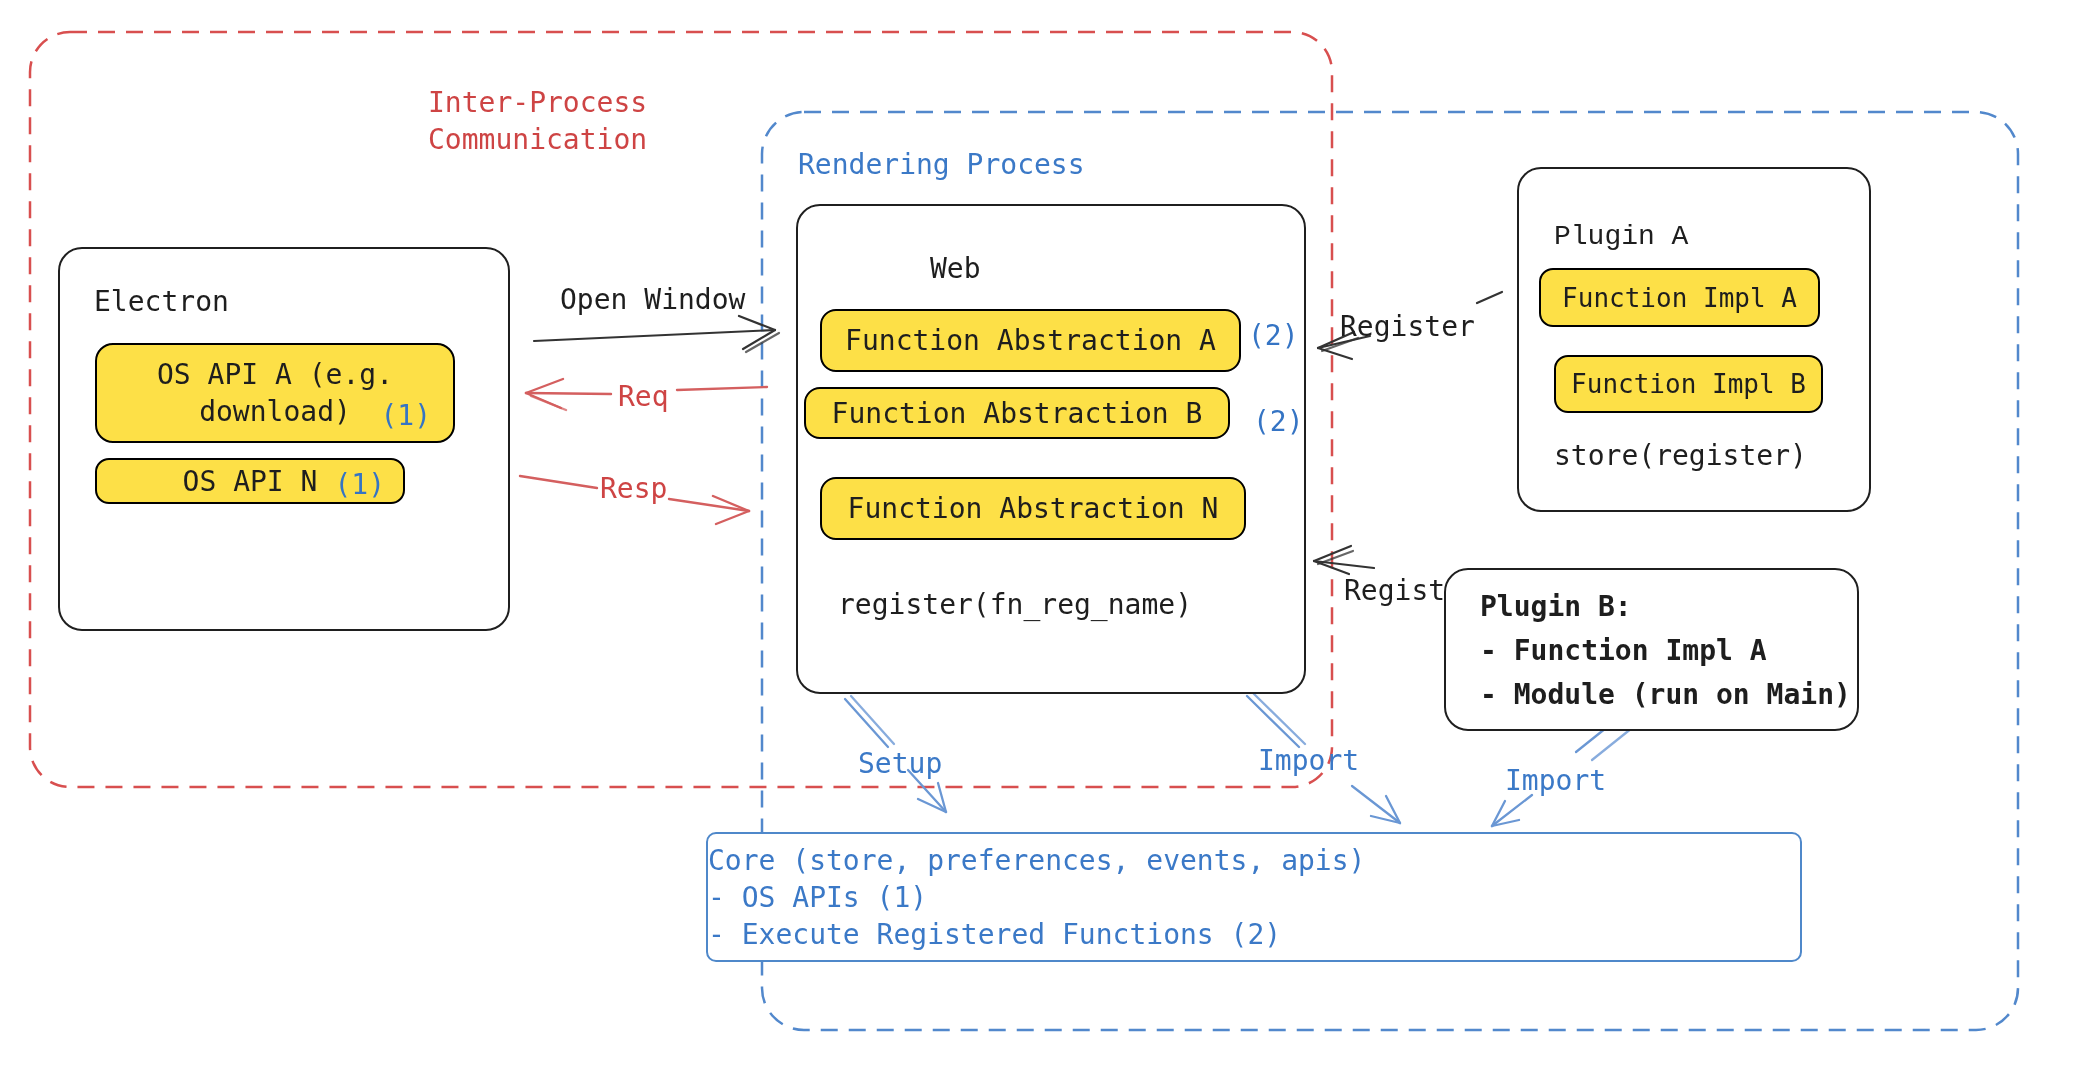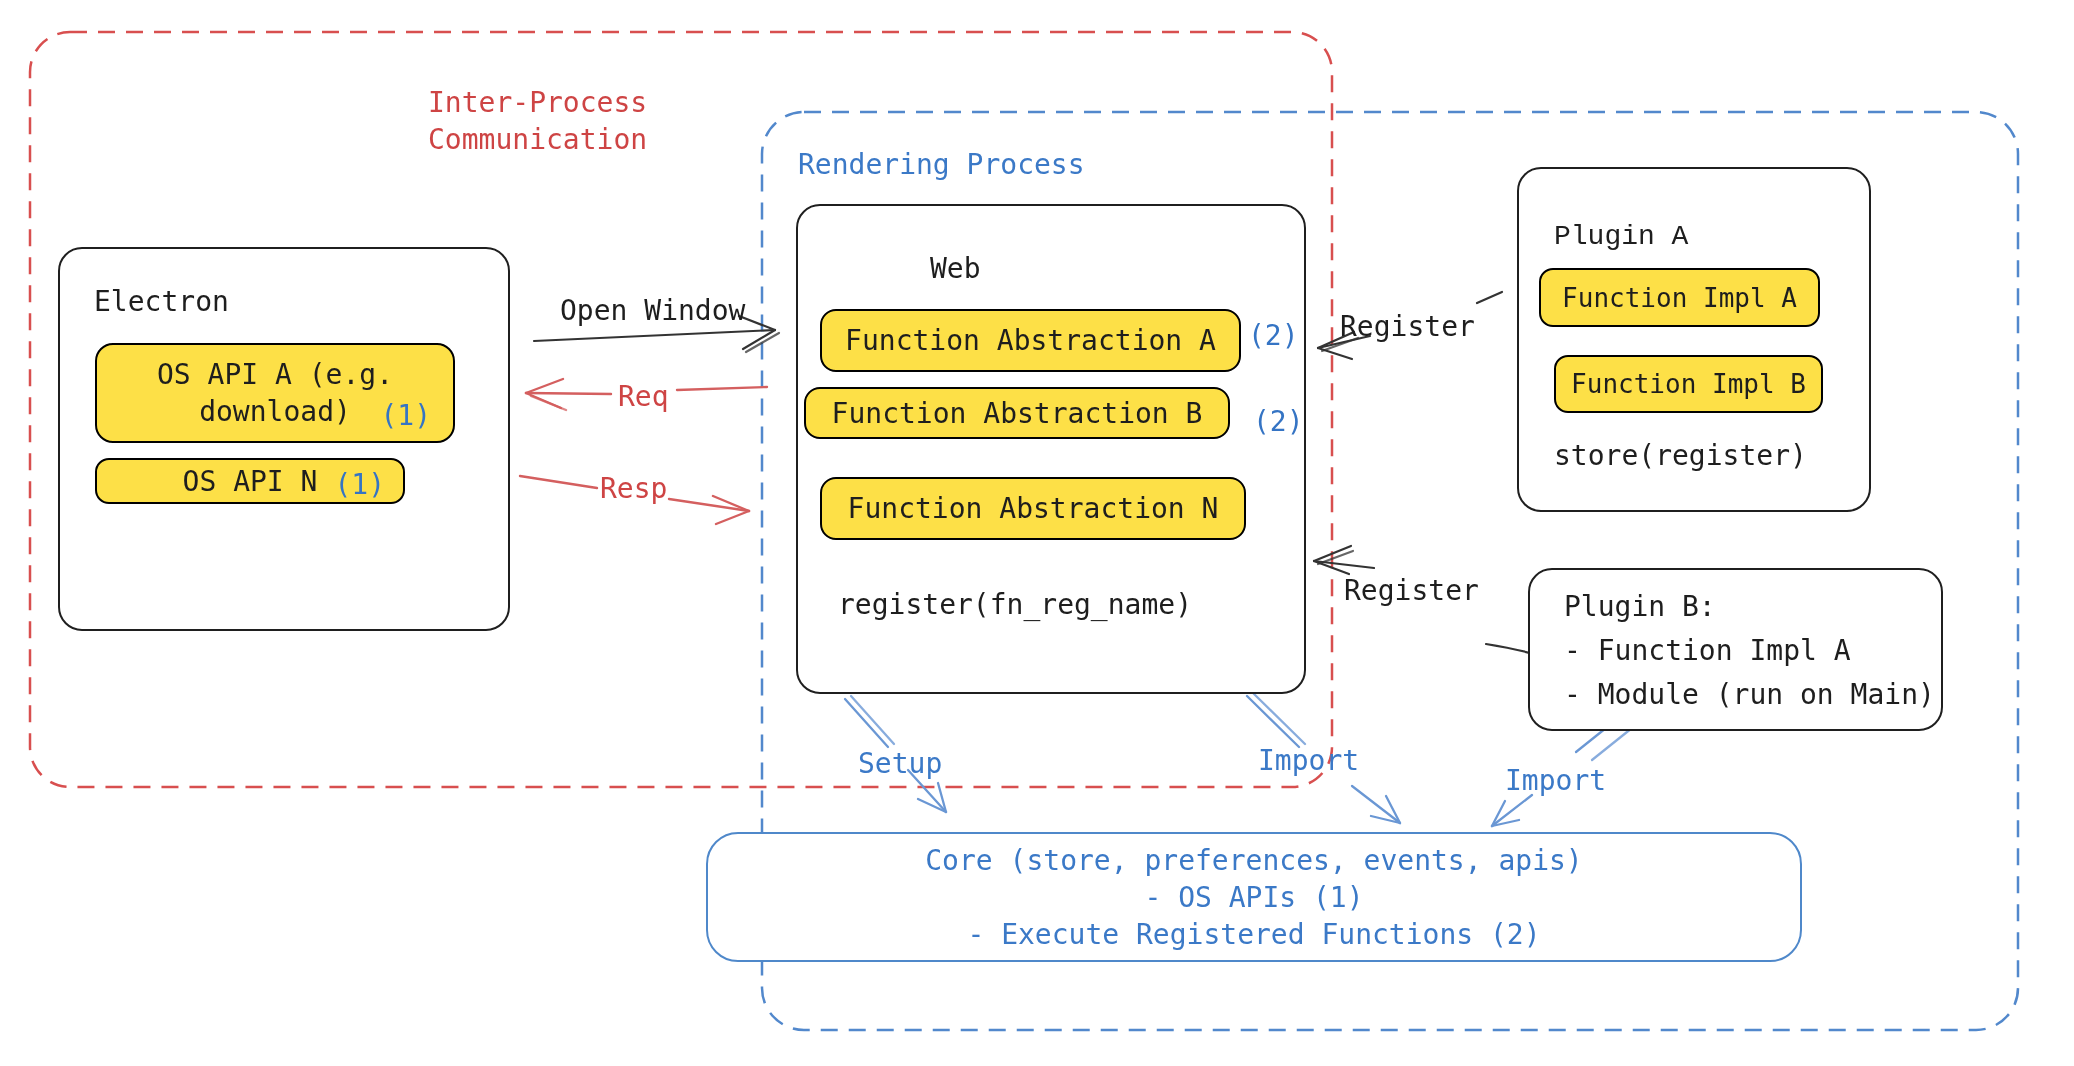--- a/index.html
+++ b/index.html
@@ -33,22 +33,22 @@
     color:#1e1e1e;
     white-space:pre;
     line-height:37px;
   }
   .red{color:#ce4444;}
   .blue{color:#3b79c7;}
   .badge{position:absolute;font-size:28px;color:#3574c4;white-space:pre;}
   .two-line{display:flex;flex-direction:column;align-items:center;justify-content:center;line-height:37px;}
   #core-box{
     position:absolute;left:706px;top:832px;width:1096px;height:130px;
-    border:2.5px solid #4f88ca;border-radius:32px;background:#fff;box-sizing:border-box;
-    display:flex;flex-direction:column;align-items:center;justify-content:center;
+    border:2.5px solid #4f88ca;border-radius:10px;background:#fff;box-sizing:border-box;
+    display:flex;flex-direction:column;align-items:flex-start;justify-content:center;
     font-size:28px;line-height:37px;color:#3b79c7;text-align:center;
   }
   #plugin-b-box .pb-line{position:absolute;left:34px;font-size:28px;color:#1e1e1e;white-space:pre;}
 </style>
 </head>
 <body>
 
 <div id="canvas">
 
   <svg id="arrow-layer" viewBox="0 0 2074 1066">
@@ -133,21 +133,21 @@
     <span>OS API A (e.g.</span>
     <span>download)</span>
     <span class="badge" style="right:22px;top:52px;">(1)</span>
   </div>
 
   <div class="inner-box" style="left:95px;top:458px;width:310px;height:46px;border-radius:14px;">
     <span>OS API N</span>
     <span class="badge" style="right:18px;top:8px;">(1)</span>
   </div>
 
-  <div class="lbl" style="left:560px;top:292px;">Open Window</div>
+  <div class="lbl" style="left:560px;top:281px;">Open Window</div>
   <div class="lbl red" style="left:618px;top:378px;">Req</div>
   <div class="lbl red" style="left:600px;top:470px;">Resp</div>
 
   <div class="box" style="left:796px;top:204px;width:510px;height:490px;"></div>
   <div class="lbl" style="left:930px;top:250px;">Web</div>
 
   <div class="inner-box" style="left:820px;top:301px;width:421px;height:63px;margin-top:8px;">
     <span>Function Abstraction A</span>
   </div>
   <span class="badge" style="left:1248px;top:319px;">(2)</span>
@@ -169,21 +169,21 @@
   <div class="box" style="left:1517px;top:167px;width:354px;height:345px;"></div>
   <div class="lbl" style="left:1554px;top:218px;font-family:Liberation Mono, monospace;">Plugin A</div>
   <div class="inner-box" style="left:1539px;top:268px;width:281px;height:59px;border-radius:14px;font-size:26px;">
     <span>Function Impl A</span>
   </div>
   <div class="inner-box" style="left:1544px;top:355px;width:269px;height:58px;border-radius:14px;font-size:26px;margin-left:10px;">
     <span>Function Impl B</span>
   </div>
   <div class="lbl" style="left:1554px;top:437px;">store(register)</div>
 
-  <div class="box" id="plugin-b-box" style="left:1528px;top:568px;width:415px;height:163px;">
+  <div class="box" id="plugin-b-box" style="left:1444px;top:568px;width:415px;height:163px;font-weight:bold;">
     <span class="pb-line" style="top:20px;">Plugin B:</span>
     <span class="pb-line" style="top:64px;">- Function Impl A</span>
     <span class="pb-line" style="top:108px;">- Module (run on Main)</span>
   </div>
 
   <div class="lbl blue" style="left:858px;top:745px;">Setup</div>
   <div class="lbl blue" style="left:1258px;top:742px;">Import</div>
   <div class="lbl blue" style="left:1505px;top:762px;">Import</div>
 
   <div id="core-box">

